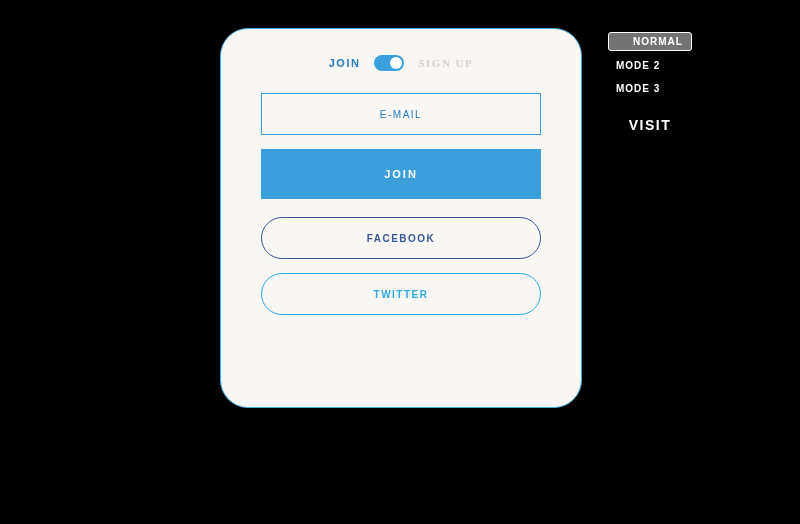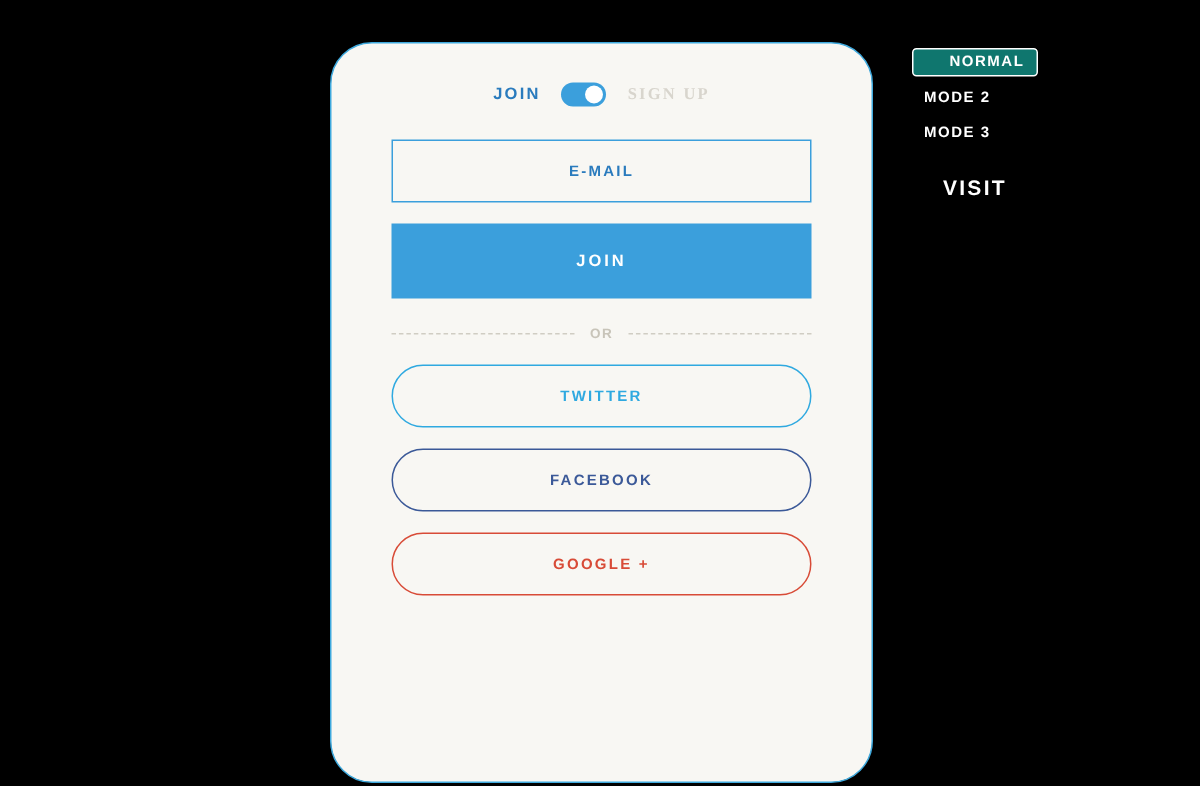--- a/index.html
+++ b/index.html
@@ -9,21 +9,21 @@
       width: 800px;
       height: 524px;
       position: relative;
       overflow: hidden;
     }
     .card {
       position: absolute;
       left: 220px;
       top: 28px;
       width: 362px;
-      height: 494px;
+      height: 380px;
       background: #f8f7f3;
       border: 1px solid #3fa9dd;
       border-radius: 28px;
       padding: 26px 40px 28px 40px;
     }
     .tabs {
       display: flex;
       align-items: center;
       justify-content: center;
       gap: 14px;
@@ -59,21 +59,21 @@
       border: 1px solid #3b9fdc;
       display: flex;
       align-items: center;
       justify-content: center;
       margin-bottom: 14px;
       position: relative;
       cursor: text;
     }
     .input-box .ph {
       font-size: 10px;
-      font-weight: bold;
+      font-weight: normal;
       letter-spacing: 1.5px;
       color: #2a7bbd;
       text-transform: uppercase;
     }
     .forgot {
       position: absolute;
       right: 10px;
       top: 50%;
       transform: translateY(-50%);
       width: 16px;
@@ -146,21 +146,21 @@
     .mode {
       font-size: 10px;
       font-weight: bold;
       letter-spacing: 1px;
       padding: 3px 8px;
       border-radius: 3px;
       cursor: pointer;
       text-align: left;
       text-transform: uppercase;
     }
-    .mode-normal { background: #0f766e; color: #fff; border: 1px solid #fff; width: fit-content; padding-left: 24px; }
+    .mode-normal { background: #737373; color: #fff; border: 1px solid #fff; width: fit-content; padding-left: 24px; }
     .mode-other { color: #fff; }
     .visit {
       font-size: 14px;
       font-weight: bold;
       letter-spacing: 1.5px;
       color: #fff;
       margin-top: 14px;
       text-align: center;
       cursor: pointer;
       text-transform: uppercase;
@@ -178,29 +178,23 @@
     <span class="tab-label tab-signup">SIGN UP</span>
   </div>
 
   <div class="input-box">
     <span class="ph">E-MAIL</span>
   </div>
 
 
   <div class="join-btn">JOIN</div>
 
-  <div class="divider">
-    <div class="divider-line"></div>
-    <span class="divider-text">OR</span>
-    <div class="divider-line"></div>
-  </div>
-
+
+  <div class="social-btn fb">FACEBOOK</div>
   <div class="social-btn tw">TWITTER</div>
-  <div class="social-btn fb">FACEBOOK</div>
-  <div class="social-btn gg">GOOGLE +</div>
 </div>
 
 <div class="sidebar">
   <div class="mode mode-normal">Normal</div>
   <div class="mode mode-other">Mode 2</div>
   <div class="mode mode-other">Mode 3</div>
   <div class="visit">Visit</div>
 </div>
 
 </body></html>

